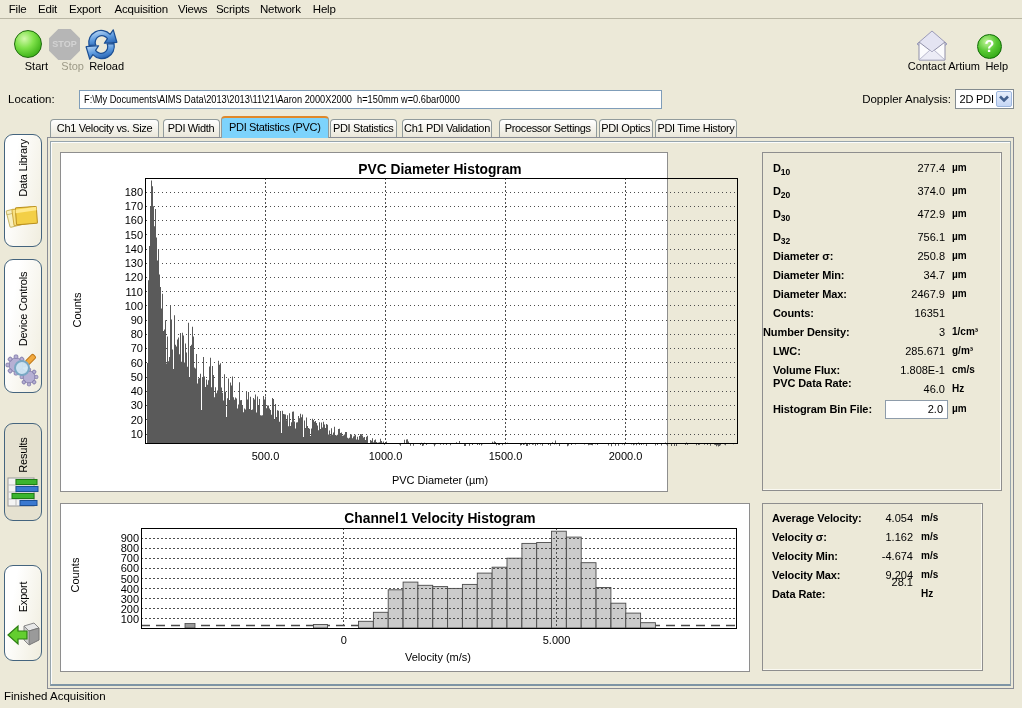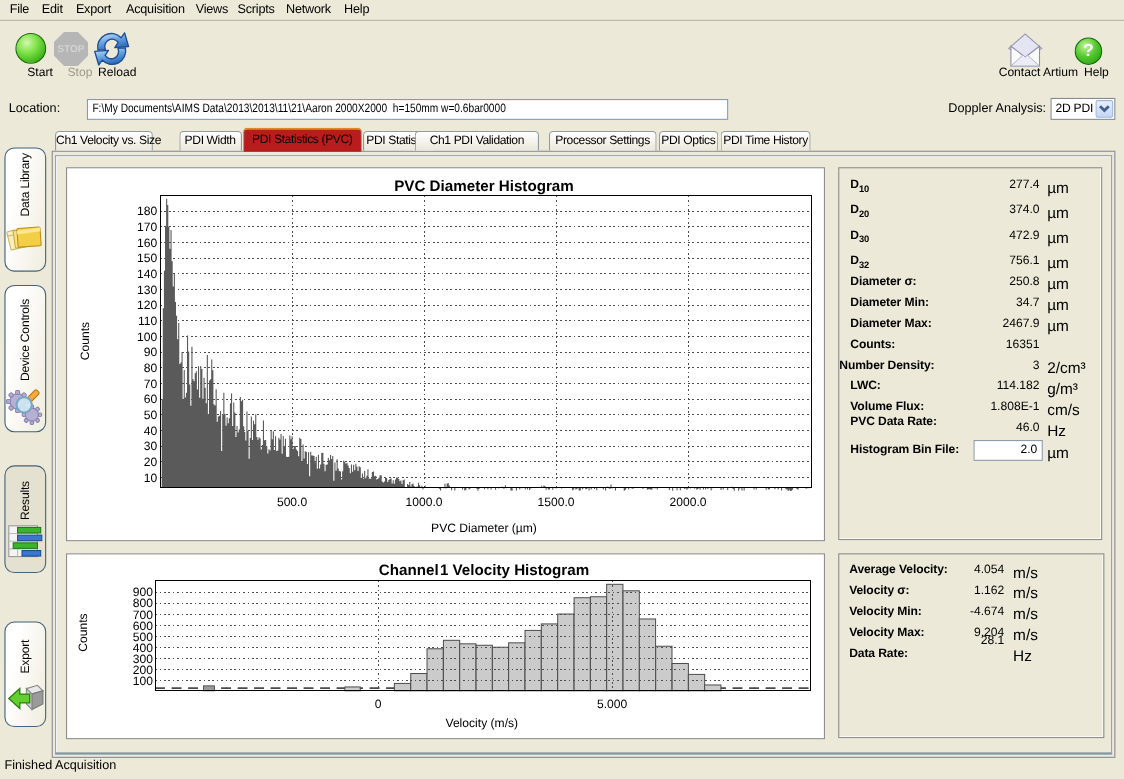--- a/index.html
+++ b/index.html
@@ -24,29 +24,29 @@
 .sbtn.sel{background:#e5e1d0}
 .sbtn .vt{position:absolute;left:50%;transform:translate(-50%,-50%) rotate(-90deg);white-space:nowrap;font-size:11px;letter-spacing:-0.2px}
 .sbtn svg{position:absolute;left:50%;transform:translateX(-50%)}
 
 #tabpage{position:absolute;left:46.5px;top:136.5px;width:967.5px;height:552.5px;border:1px solid #898c95;background:#ece9d8}
 #innerbox{position:absolute;left:49.5px;top:140.5px;width:961.5px;height:545px;border:1px solid #97a5ad;
 border-bottom:2.5px solid #7e95a5;background:#ece9d8;box-shadow:inset 1px 1px 0 #fbfdfd}
 .tab{position:absolute;top:119px;height:18px;background:linear-gradient(#ffffff,#eae7da);
 border:1px solid #919b9c;border-bottom:none;border-radius:4px 4px 0 0;text-align:center;
 line-height:17px;font-size:11px;white-space:nowrap;z-index:5;letter-spacing:-0.35px}
-.tab.sel{top:116px;height:22px;background:#b91c1c;border-top:2px solid #e0882a;line-height:18px;z-index:6}
+.tab.sel{top:116px;height:22px;background:#7dd3fc;border-top:2px solid #e0882a;line-height:18px;z-index:6}
 
 .chartpanel{position:absolute;background:#fff;border:1px solid #8e8e8e}
 .chartpanel svg{position:absolute;left:-1px;top:-1px}
 .statpanel{position:absolute;background:#ece9d8;border:1px solid #8e8e8e;box-shadow:inset -1px -1px 0 #faf9f2}
 .lb{position:absolute;font-weight:bold;font-size:11px;white-space:nowrap;letter-spacing:-0.1px}
 .lb sub{font-size:8.5px;font-weight:bold}
 .vl{position:absolute;font-size:11px;text-align:right;white-space:nowrap}
-.un{position:absolute;font-weight:normal;font-size:14px;white-space:nowrap}
+.un{position:absolute;font-weight:bold;font-size:10px;white-space:nowrap}
 .hbw{position:absolute;left:122px;top:247px;width:63px;height:19px;background:#fff;border:1px solid #8e9caa;
 text-align:right;padding-right:4px;line-height:17px;font-size:11px}
 
 .al{font-size:11px;fill:#000;font-family:"Liberation Sans",sans-serif}
 .gl{stroke:#4d4d4d;stroke-width:1;stroke-dasharray:1.5 2.5;shape-rendering:crispEdges}
 .ttl{font-size:13.8px;font-weight:bold;fill:#000;font-family:"Liberation Sans",sans-serif}
 .axt{font-size:11px;fill:#000;font-family:"Liberation Sans",sans-serif}
 #statusbar{position:absolute;left:4px;top:690px;font-size:11.5px}
 </style></head>
 <body>
@@ -182,30 +182,30 @@
    <polygon points="18,6 28,3 33,8 23,11" fill="#e8e8e8" stroke="#888"></polygon>
    <polygon points="23,11 33,8 33,20 23,25" fill="#9a9a9a" stroke="#777"></polygon>
    <polygon points="18,6 23,11 23,25 18,20" fill="#cfcfcf" stroke="#888"></polygon>
   </g>
   <polygon points="2,15 12,6 12,11 21,11 21,19 12,19 12,24" fill="#63ce2f" stroke="#2c7d12" stroke-width="1.2"></polygon>
  </svg>
 </div>
 
 <div id="tabpage"></div>
 <div id="innerbox"></div>
-<div class="tab" style="left:50px;width:89px">Ch1 Velocity vs. Size</div>
+<div class="tab" style="left:50px;width:109px">Ch1 Velocity vs. Size</div>
 <div class="tab" style="left:162.5px;width:57px">PDI Width</div>
 <div class="tab sel" style="left:221px;width:107.5px">PDI Statistics (PVC)</div>
 <div class="tab" style="left:330px;width:66.5px">PDI Statistics</div>
-<div class="tab" style="left:377px;width:113px">Ch1 PDI Validation</div>
+<div class="tab" style="left:402px;width:90px">Ch1 PDI Validation</div>
 <div class="tab" style="left:499px;width:97.5px">Processor Settings</div>
 <div class="tab" style="left:599px;width:53.5px">PDI Optics</div>
 <div class="tab" style="left:655px;width:82px">PDI Time History</div>
 
-<div class="chartpanel" style="left:60px;top:152px;width:690px;height:340px">
+<div class="chartpanel" style="left:60px;top:152px;width:608px;height:340px">
 <svg width="690" height="340" viewBox="0 0 690 340">
 <text x="380" y="22" text-anchor="middle" class="ttl">PVC Diameter Histogram</text>
 <line x1="85.5" y1="282.1" x2="677.5" y2="282.1" class="gl"></line>
 <line x1="85.5" y1="267.8" x2="677.5" y2="267.8" class="gl"></line>
 <line x1="85.5" y1="253.6" x2="677.5" y2="253.6" class="gl"></line>
 <line x1="85.5" y1="239.4" x2="677.5" y2="239.4" class="gl"></line>
 <line x1="85.5" y1="225.1" x2="677.5" y2="225.1" class="gl"></line>
 <line x1="85.5" y1="210.9" x2="677.5" y2="210.9" class="gl"></line>
 <line x1="85.5" y1="196.6" x2="677.5" y2="196.6" class="gl"></line>
 <line x1="85.5" y1="182.4" x2="677.5" y2="182.4" class="gl"></line>
@@ -271,23 +271,23 @@
 <span class="lb" style="left:10px;top:116px">Diameter Min:</span>
     <span class="vl" style="left:92px;top:116px;width:90px">34.7</span>
     <span class="un" style="left:189px;top:116px">µm</span>
 <span class="lb" style="left:10px;top:135px">Diameter Max:</span>
     <span class="vl" style="left:92px;top:135px;width:90px">2467.9</span>
     <span class="un" style="left:189px;top:135px">µm</span>
 <span class="lb" style="left:10px;top:154px">Counts:</span>
     <span class="vl" style="left:92px;top:154px;width:90px">16351</span>
 <span class="lb" style="left:0;top:173px">Number Density:</span>
     <span class="vl" style="left:92px;top:173px;width:90px">3</span>
-    <span class="un" style="left:189px;top:173px">2/cm³</span>
+    <span class="un" style="left:189px;top:173px">1/cm³</span>
 <span class="lb" style="left:10px;top:192px">LWC:</span>
-    <span class="vl" style="left:92px;top:192px;width:90px">114.182</span>
+    <span class="vl" style="left:92px;top:192px;width:90px">285.671</span>
     <span class="un" style="left:189px;top:192px">g/m³</span>
 <span class="lb" style="left:10px;top:211px">Volume Flux:</span>
     <span class="vl" style="left:92px;top:211px;width:90px">1.808E-1</span>
     <span class="un" style="left:189px;top:211px">cm/s</span>
 <span class="lb" style="left:10px;top:224px">PVC Data Rate:</span>
     <span class="vl" style="left:92px;top:230px;width:90px">46.0</span>
     <span class="un" style="left:189px;top:230px">Hz</span>
 <span class="lb" style="left:10px;top:250px">Histogram Bin File:</span>
     <span class="hbw">2.0</span>
     <span class="un" style="left:189px;top:250px">µm</span>
@@ -340,21 +340,21 @@
 <text x="79" y="59.3" text-anchor="end" class="al">700</text>
 <text x="79" y="49.2" text-anchor="end" class="al">800</text>
 <text x="79" y="39.2" text-anchor="end" class="al">900</text>
 <text x="283.7" y="141" text-anchor="middle" class="al">0</text>
 <text x="496.5" y="141" text-anchor="middle" class="al">5.000</text>
 <text x="378" y="158" text-anchor="middle" class="axt">Velocity (m/s)</text>
 <text x="19" y="72" text-anchor="middle" class="axt" transform="rotate(-90 19 72)">Counts</text>
 </svg>
 </div>
 
-<div class="statpanel" style="left:762px;top:503px;width:242px;height:168px">
+<div class="statpanel" style="left:762px;top:503px;width:221px;height:168px">
 <span class="lb" style="left:9px;top:8px">Average Velocity:</span>
     <span class="vl" style="left:70px;top:8px;width:80px">4.054</span>
     <span class="un" style="left:158px;top:8px">m/s</span>
 <span class="lb" style="left:9px;top:27px">Velocity σ:</span>
     <span class="vl" style="left:70px;top:27px;width:80px">1.162</span>
     <span class="un" style="left:158px;top:27px">m/s</span>
 <span class="lb" style="left:9px;top:46px">Velocity Min:</span>
     <span class="vl" style="left:70px;top:46px;width:80px">-4.674</span>
     <span class="un" style="left:158px;top:46px">m/s</span>
 <span class="lb" style="left:9px;top:65px">Velocity Max:</span>

